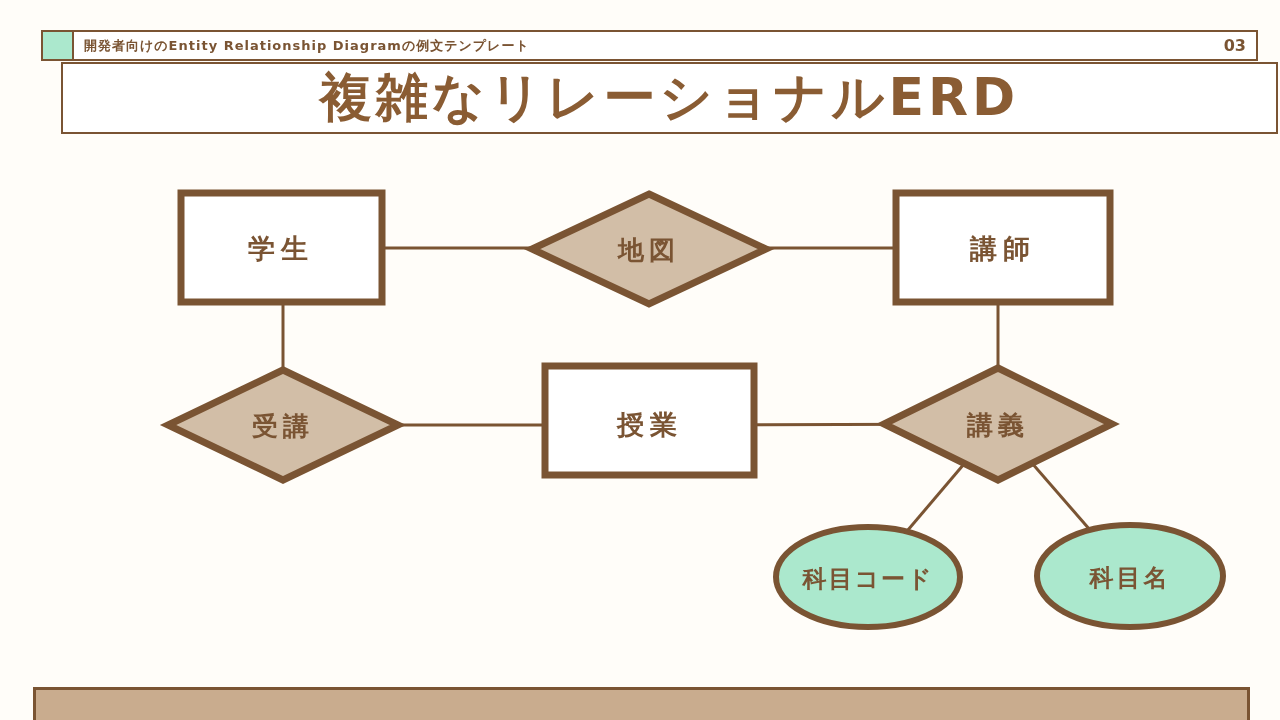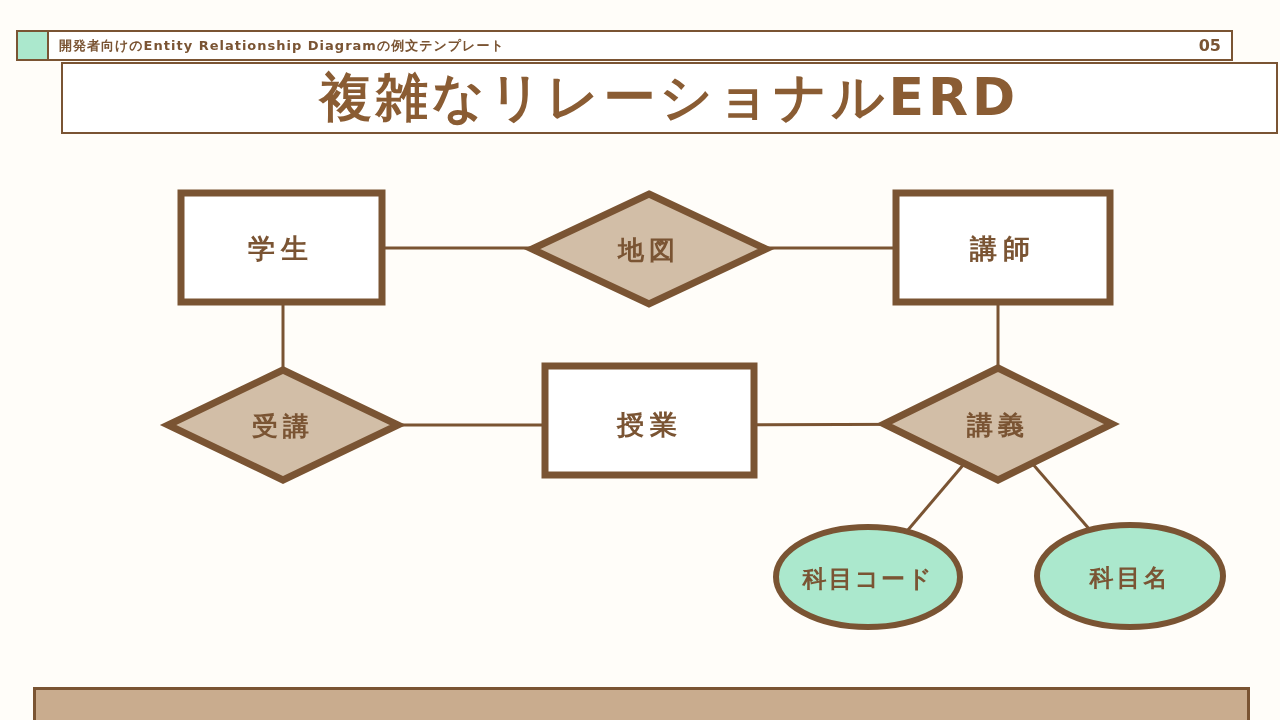--- a/index.html
+++ b/index.html
@@ -12,21 +12,21 @@
     font-family: "DejaVu Sans", "Liberation Sans", sans-serif;
   }
   .stage {
     position: relative;
     width: 1280px;
     height: 720px;
   }
   
   .header-bar {
     position: absolute;
-    left: 16px; top: 30px;
+    left: 41px; top: 30px;
     width: 1217px; height: 31px;
     background: #ffffff;
     border: 2px solid #7a5433;
     box-sizing: border-box;
     display: flex;
     align-items: center;
     justify-content: center;
   }
   .accent-square {
     width: 31px;
@@ -96,21 +96,21 @@
   }
 </style>
 </head>
 <body>
 
 <div class="stage">
 
   <div class="header-bar">
     <div class="accent-square"></div>
     <div class="header-subtitle">開発者向けのEntity Relationship Diagramの例文テンプレート</div>
-    <div class="page-number">05</div>
+    <div class="page-number">03</div>
   </div>
 
   <div class="title-banner">
     <div class="title-text">複雑なリレーショナルERD</div>
   </div>
 
   <svg class="erd-svg" viewBox="0 0 1280 720">
 
     <g stroke="#7a5433" stroke-width="3">
       <line x1="281" y1="248" x2="649" y2="248"></line>

